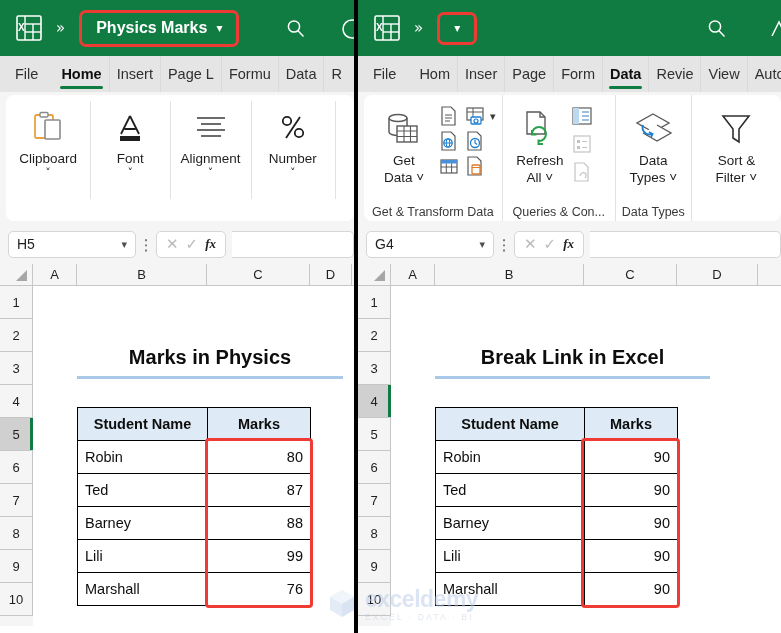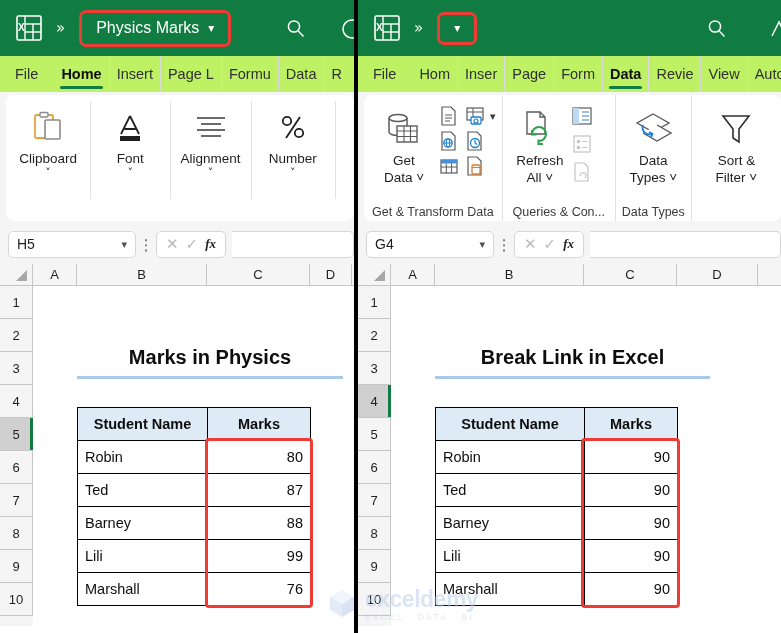--- a/index.html
+++ b/index.html
@@ -27,30 +27,30 @@
   }
   .xl-logo svg { display:block; }
   .chev-more {
     color: #fff; font-size: 15px; margin-left: 14px; letter-spacing: -2px; flex:none;
     font-family: "DejaVu Sans", sans-serif;
   }
   .doc-pill {
     margin-left: 16px; flex: none;
     border: 3px solid #ee3b33; border-radius: 7px;
     padding: 6px 14px 7px 14px;
-    display: flex; align-items: center; gap: 9px;
+    display: flex; align-items: center; gap: 9px; font-weight: bold;
   }
   .doc-name { color:#fff; font-size: 16px; white-space: nowrap; }
   .doc-caret { color:#fff; font-size: 12px; font-family:"DejaVu Sans",sans-serif; }
   .tb-icon { position:absolute; top:18px; }
   .tb-icon svg { display:block; }
 
   
   .tabbar {
-    height: 36px; background: #bef264;
+    height: 36px; background: #e5e5e5;
     display: flex; align-items: stretch; padding-left: 8px;
     overflow: hidden;
   }
   .tab {
     position: relative; display: flex; align-items: center; justify-content: center;
     font-size: 14.5px; color: #303030; padding: 0 7px; white-space: nowrap;
     border-right: 1px solid #dadada;
   }
   .tab.first { border-right: none; padding-right: 16px; }
   .tab.last { border-right: none; }

